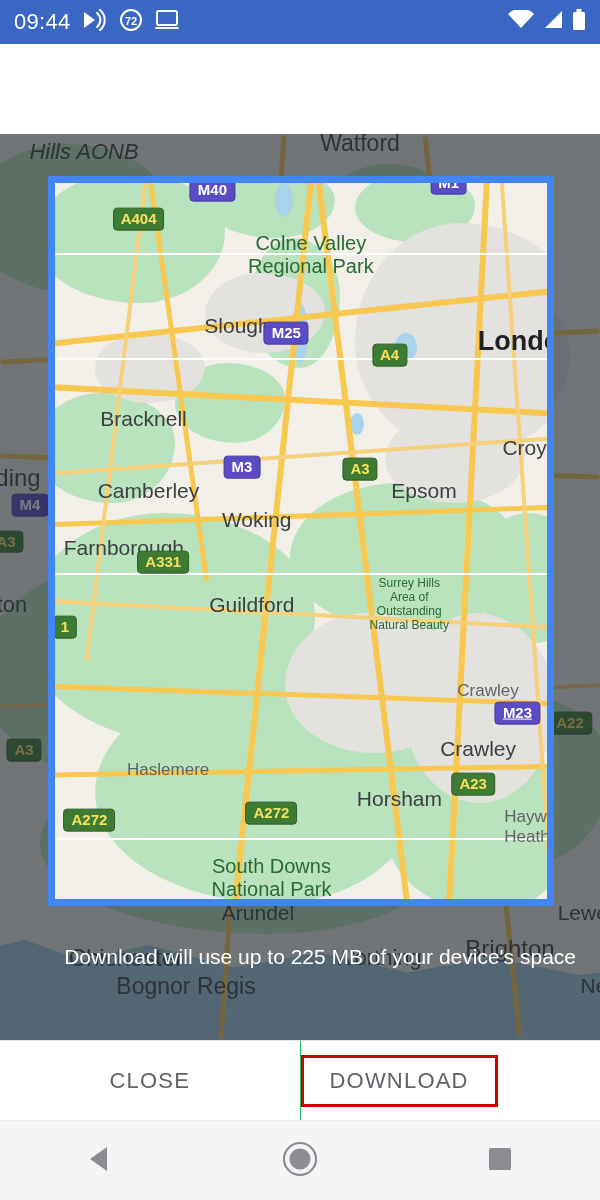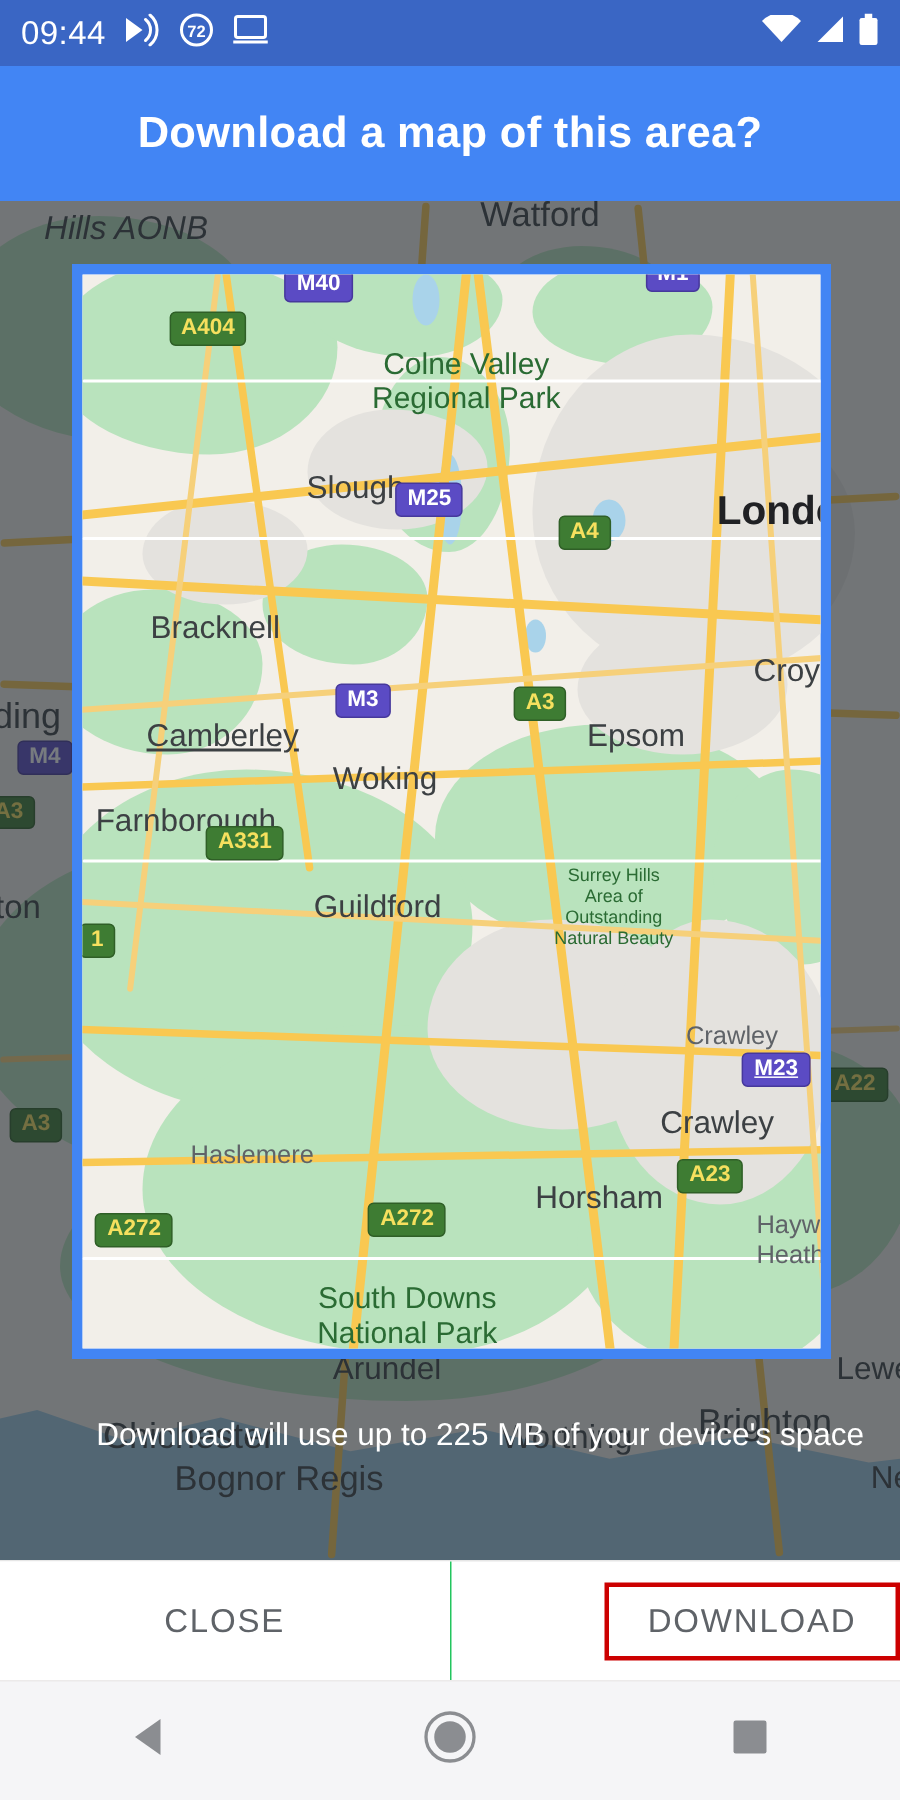--- a/index.html
+++ b/index.html
@@ -89,21 +89,21 @@
     background: #fff; display: flex; z-index: 70;
     border-top: 1px solid #e6e6e6;
   }
   .btn {
     flex: 1; display: flex; align-items: center; justify-content: center;
     font-size: 22px; letter-spacing: 1.2px; color: #5f6368; background: #fff;
     border: none; font-family: "Liberation Sans", sans-serif; cursor: pointer;
   }
   #btn-close { border-right: 1px solid #22c55e; }
   #btn-download-wrap {
-    flex: 1; display: flex; align-items: center; justify-content: flex-end;
+    flex: 1; display: flex; align-items: center; justify-content: flex-start;
   }
   #btn-download {
     border: 3px solid #cc0000; padding: 10px 26px; background: #fff;
     font-size: 22px; letter-spacing: 1.2px; color: #5f6368;
     font-family: "Liberation Sans", sans-serif; cursor: pointer;
   }
 
   
   #navbar {
     position: absolute; top: 1120px; left: 0; width: 600px; height: 80px;
@@ -153,23 +153,20 @@
       </span>
       <span>
         <svg width="14" height="22" viewBox="0 0 14 22">
           <rect x="4.5" y="0" width="5" height="3" fill="#fff"></rect>
           <rect x="1" y="3" width="12" height="18" rx="1.5" fill="#fff"></rect>
         </svg>
       </span>
     </div>
   </div>
 
-  <div id="header">
-    <div id="header-title">Download a map of this area?</div>
-  </div>
 
   <div id="map-stage">
 
     <div id="map-bg">
       <div class="land"></div>
 
       <div class="green" style="left:-30px;  top:10px;  width:200px; height:150px;"></div>
       <div class="green" style="left:120px;  top:60px;  width:150px; height:90px;"></div>
       <div class="green" style="left:330px;  top:30px;  width:120px; height:80px;"></div>
       <div class="green" style="left:-20px;  top:430px; width:300px; height:220px;"></div>
@@ -254,21 +251,21 @@
         <div class="road minor" style="left:0;   top:70px;  width:506px;"></div>
         <div class="road minor" style="left:0;   top:175px; width:506px;"></div>
         <div class="road minor" style="left:0;   top:390px; width:506px;"></div>
         <div class="road minor" style="left:0;   top:655px; width:506px;"></div>
 
         <div id="sel-labels">
             <div class="lbl park" style="left: 52%; top: 10%;">Colne Valley<br>Regional Park</div>
             <div class="lbl city" style="left: 37%; top: 20%;">Slough</div>
             <div class="lbl city big" style="left: 96%; top: 22%;">London</div>
             <div class="lbl city" style="left: 18%; top: 33%;">Bracknell</div>
-            <div class="lbl city" style="left: 19%; top: 43%; text-decoration: underline;">Camberley</div>
+            <div class="lbl city" style="left: 19%; top: 43%;">Camberley</div>
             <div class="lbl city" style="left: 41%; top: 47%;">Woking</div>
             <div class="lbl city" style="left: 75%; top: 43%;">Epsom</div>
             <div class="lbl city" style="left: 99%; top: 37%;">Croydon</div>
             <div class="lbl city" style="left: 14%; top: 51%;">Farnborough</div>
             <div class="lbl city" style="left: 40%; top: 59%;">Guildford</div>
             <div class="lbl park sm" style="left: 72%; top: 59%;">Surrey Hills<br>Area of<br>Outstanding<br>Natural Beauty</div>
             <div class="lbl city sm" style="left: 88%; top: 71%;">Crawley</div>
             <div class="lbl city" style="left: 86%; top: 79%;">Crawley</div>
             <div class="lbl city sm" style="left: 23%; top: 82%;">Haslemere</div>
             <div class="lbl city" style="left: 70%; top: 86%;">Horsham</div>

